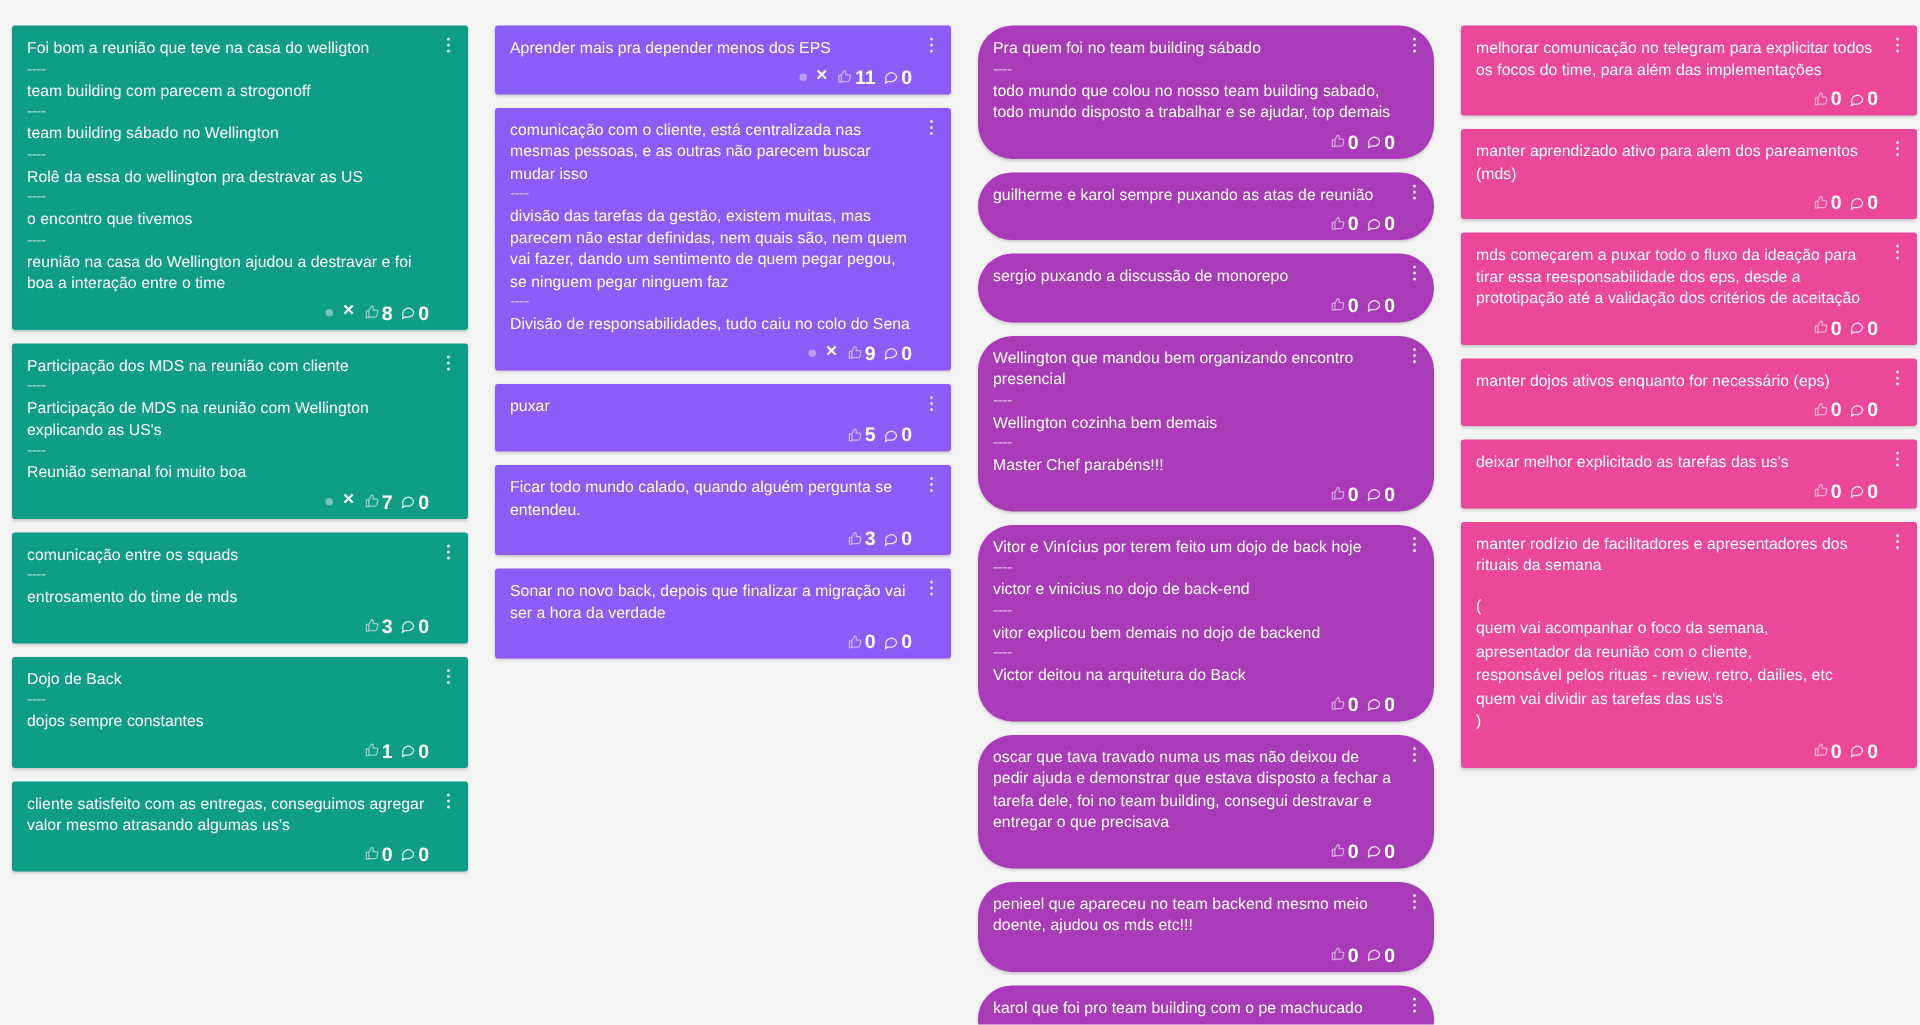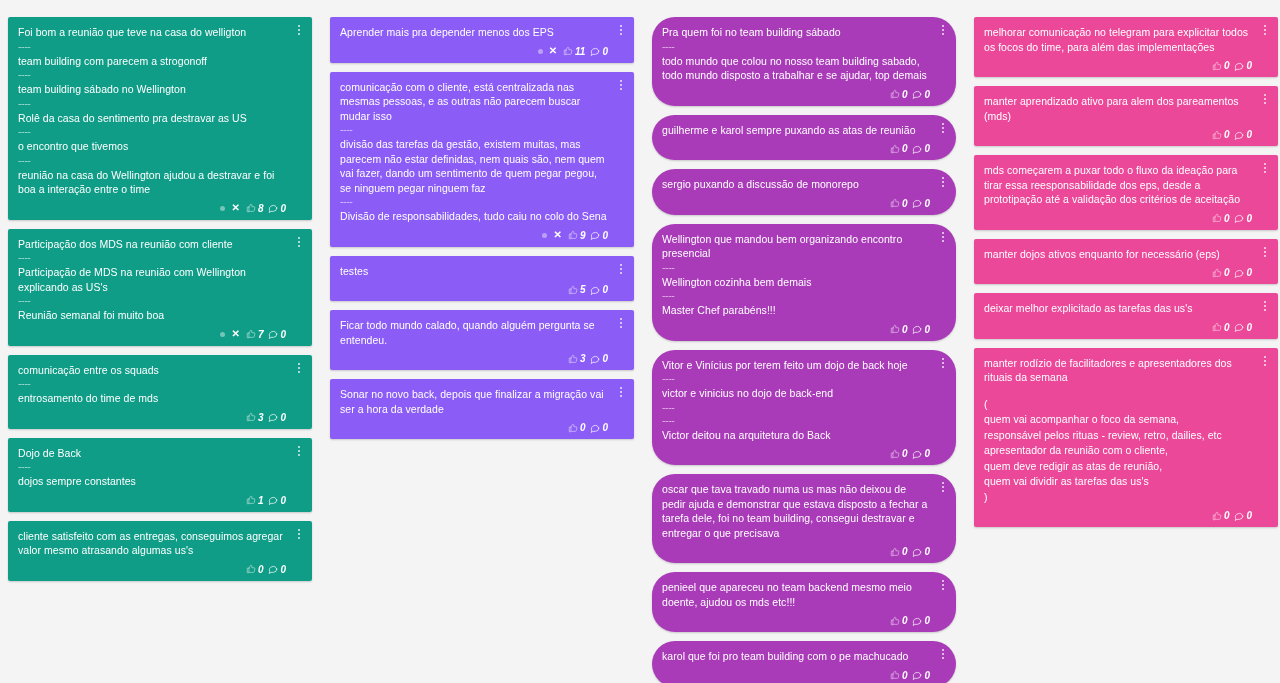--- a/index.html
+++ b/index.html
@@ -100,24 +100,23 @@
   .vote-group, .comment-group {
     display: flex;
     align-items: center;
     gap: 2px;
     cursor: pointer;
   }
   .thumb-icon { display: block; opacity: 0.55; }
   .bubble-icon { display: block; opacity: 0.85; }
   .count {
     color: #ffffff;
-    font-size: 10px;
+    font-size: 13px;
     font-weight: bold;
     line-height: 9px;
-    font-style: italic;
   }
   
   .theme-teal   .card { background: #0f9d87; }
   .theme-pink   .card { background: #8b5cf6; }
   .theme-purple .card { background: #a93bb8; border-radius: 23px; }
   .theme-blue   .card { background: #ec4899; }
 </style>
 </head>
 <body>
 
@@ -128,21 +127,21 @@
           <i></i>
           <i></i>
           <i></i>
         </div>
         <div class="card-line">Foi bom a reunião que teve na casa do welligton</div>
         <div class="card-sep">----</div>
         <div class="card-line">team building com parecem a strogonoff</div>
         <div class="card-sep">----</div>
         <div class="card-line">team building sábado no Wellington</div>
         <div class="card-sep">----</div>
-        <div class="card-line">Rolê da casa do sentimento pra destravar as US</div>
+        <div class="card-line">Rolê da essa do wellington pra destravar as US</div>
         <div class="card-sep">----</div>
         <div class="card-line">o encontro que tivemos</div>
         <div class="card-sep">----</div>
         <div class="card-line">reunião na casa do Wellington ajudou a destravar e foi boa a interação entre o time</div>
         <div class="card-footer">
           <span class="status-dot"></span>
           <span class="x-icon">✕</span>
           <span class="vote-group">
             <svg class="thumb-icon" width="10" height="10" viewBox="0 0 24 24" fill="none" stroke="#ffffff" stroke-width="2" stroke-linecap="round" stroke-linejoin="round">
               <path d="M7 10v11H3V10h4zM7 10l4-7a2 2 0 0 1 3 1.8V9h5.2a2 2 0 0 1 2 2.4l-1.4 7A2 2 0 0 1 18 20H7"></path>
@@ -308,21 +307,21 @@
             <span class="count">0</span>
           </span>
         </div>
       </div>
       <div class="card">
         <div class="menu-icon">
           <i></i>
           <i></i>
           <i></i>
         </div>
-        <div class="card-line">testes</div>
+        <div class="card-line">puxar</div>
         <div class="card-footer">
           <span class="vote-group">
             <svg class="thumb-icon" width="10" height="10" viewBox="0 0 24 24" fill="none" stroke="#ffffff" stroke-width="2" stroke-linecap="round" stroke-linejoin="round">
               <path d="M7 10v11H3V10h4zM7 10l4-7a2 2 0 0 1 3 1.8V9h5.2a2 2 0 0 1 2 2.4l-1.4 7A2 2 0 0 1 18 20H7"></path>
             </svg>
             <span class="count">5</span>
           </span>
           <span class="comment-group">
             <svg class="bubble-icon" width="10" height="10" viewBox="0 0 24 24" fill="none" stroke="#ffffff" stroke-width="2" stroke-linecap="round" stroke-linejoin="round">
               <path d="M21 12a8 8 0 0 1-8 8H7l-4 3 1-5a8 8 0 1 1 17-6z"></path>
@@ -474,20 +473,21 @@
       <div class="card">
         <div class="menu-icon">
           <i></i>
           <i></i>
           <i></i>
         </div>
         <div class="card-line">Vitor e Vinícius por terem feito um dojo de back hoje</div>
         <div class="card-sep">----</div>
         <div class="card-line">victor e vinicius no dojo de back-end</div>
         <div class="card-sep">----</div>
+        <div class="card-line">vitor explicou bem demais no dojo de backend</div>
         <div class="card-sep">----</div>
         <div class="card-line">Victor deitou na arquitetura do Back</div>
         <div class="card-footer">
           <span class="vote-group">
             <svg class="thumb-icon" width="10" height="10" viewBox="0 0 24 24" fill="none" stroke="#ffffff" stroke-width="2" stroke-linecap="round" stroke-linejoin="round">
               <path d="M7 10v11H3V10h4zM7 10l4-7a2 2 0 0 1 3 1.8V9h5.2a2 2 0 0 1 2 2.4l-1.4 7A2 2 0 0 1 18 20H7"></path>
             </svg>
             <span class="count">0</span>
           </span>
           <span class="comment-group">
@@ -679,23 +679,22 @@
       <div class="card">
         <div class="menu-icon">
           <i></i>
           <i></i>
           <i></i>
         </div>
         <div class="card-line">manter rodízio de facilitadores e apresentadores dos rituais da semana</div>
         <div class="card-blank"></div>
         <div class="card-line">(</div>
         <div class="card-line">quem vai acompanhar o foco da semana,</div>
+        <div class="card-line">apresentador da reunião com o cliente,</div>
         <div class="card-line">responsável pelos rituas - review, retro, dailies, etc</div>
-        <div class="card-line">apresentador da reunião com o cliente,</div>
-        <div class="card-line">quem deve redigir as atas de reunião,</div>
         <div class="card-line">quem vai dividir as tarefas das us's</div>
         <div class="card-line">)</div>
         <div class="card-footer">
           <span class="vote-group">
             <svg class="thumb-icon" width="10" height="10" viewBox="0 0 24 24" fill="none" stroke="#ffffff" stroke-width="2" stroke-linecap="round" stroke-linejoin="round">
               <path d="M7 10v11H3V10h4zM7 10l4-7a2 2 0 0 1 3 1.8V9h5.2a2 2 0 0 1 2 2.4l-1.4 7A2 2 0 0 1 18 20H7"></path>
             </svg>
             <span class="count">0</span>
           </span>
           <span class="comment-group">

